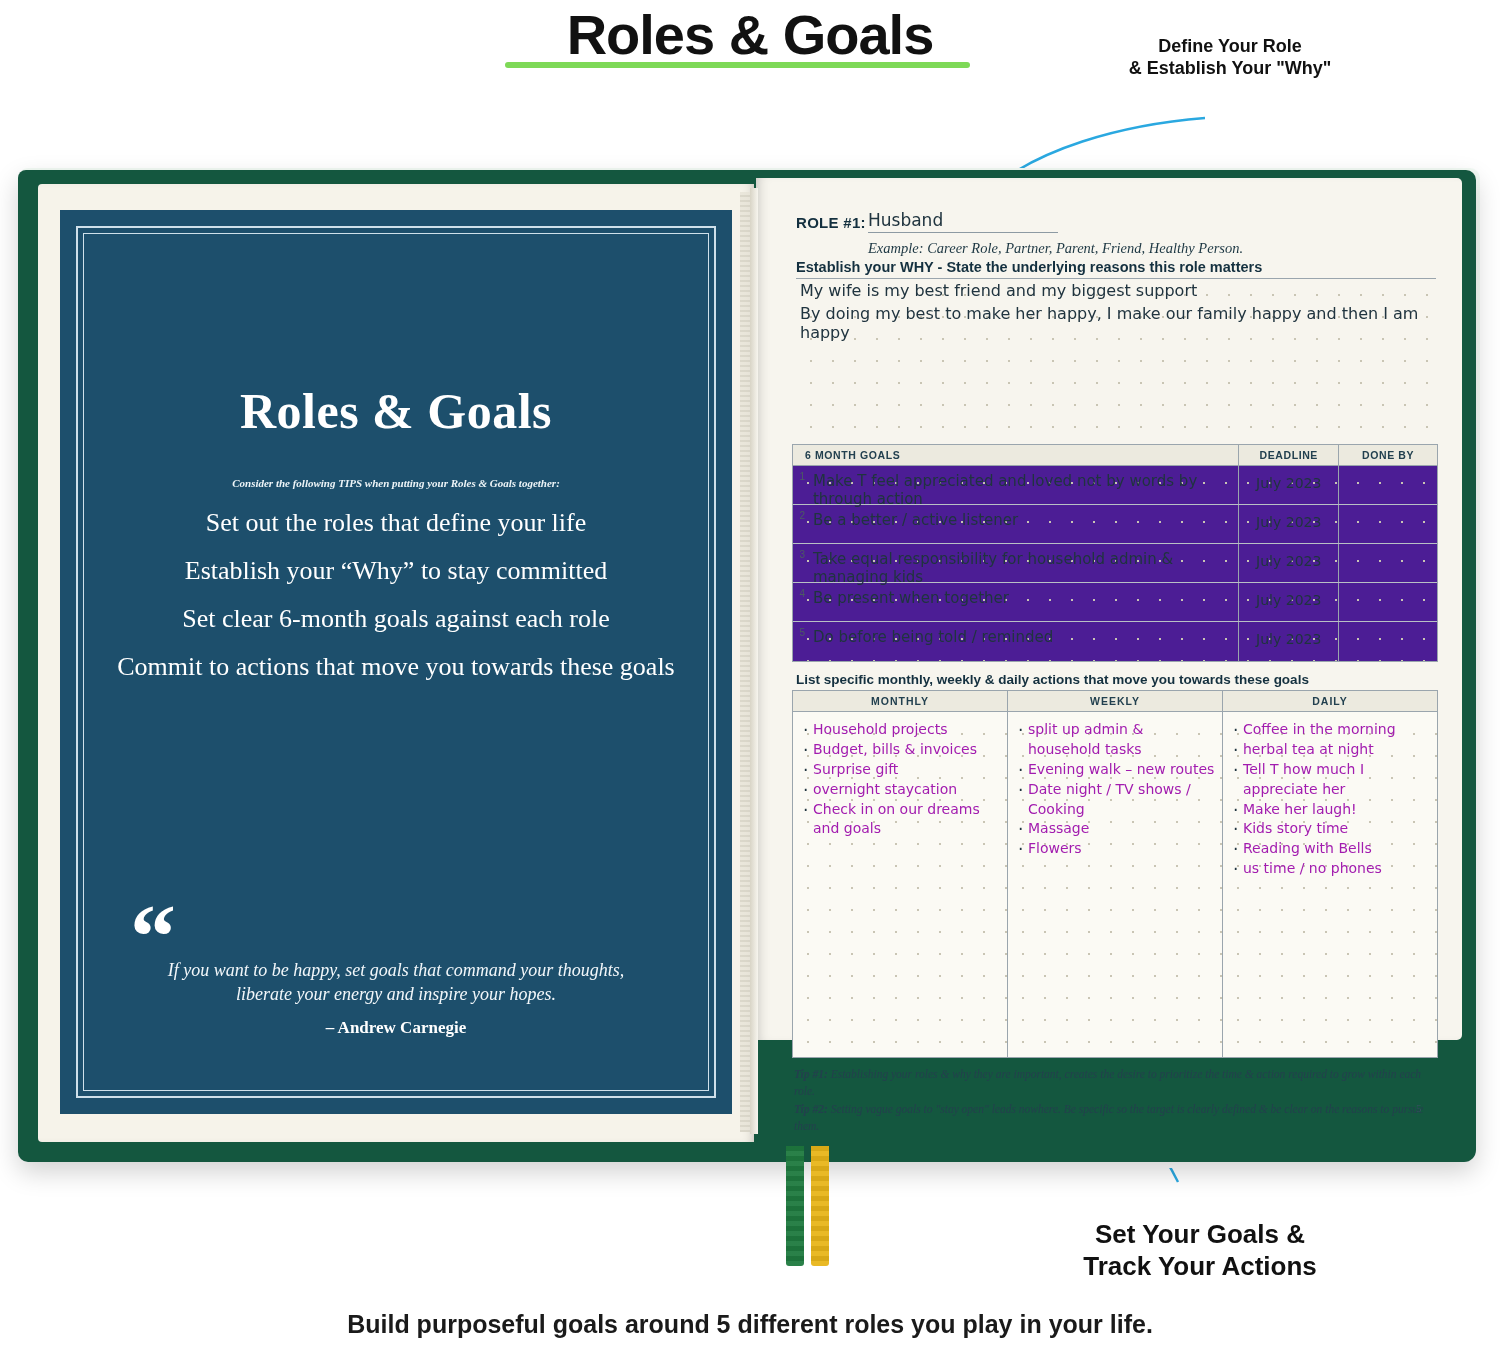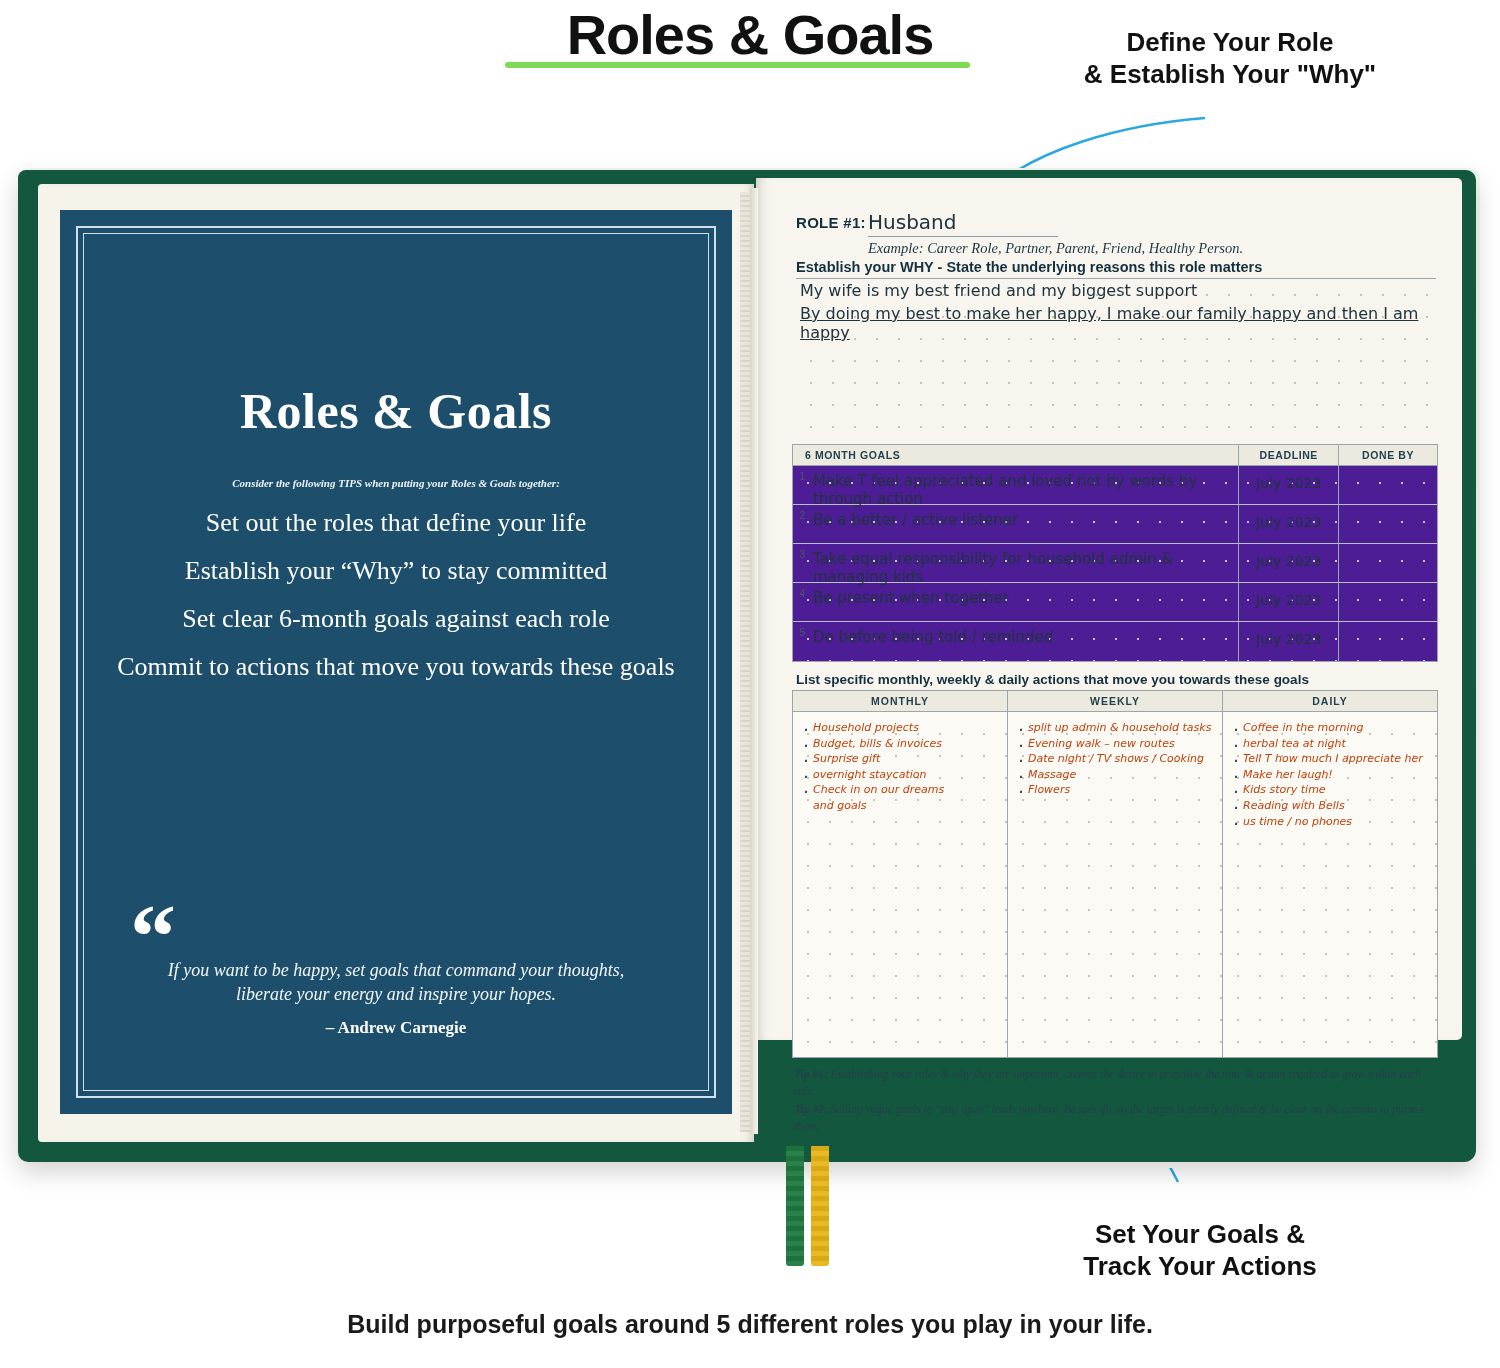--- a/index.html
+++ b/index.html
@@ -21,21 +21,21 @@
   .title-underline{
     position:absolute; left:505px; top:62px; width:465px; height:6px;
     background:#7ed957; border-radius:3px;
   }
 
   
   .callout{
     position:absolute; font-weight:bold; color:#111; line-height:1.22;
     text-align:center;
   }
-  .callout.tr{ left:1045px; top:27px; width:370px; font-size:26px; }
+  .callout.tr{ left:1045px; top:36px; width:370px; font-size:18px; }
   .callout.br{ left:1020px; top:1182px; width:360px; font-size:26px;margin-top:37px; }
 
   .arrow-svg{ position:absolute; pointer-events:none; }
 
   
   .book-shadow{
     position:absolute; left:18px; top:168px; width:1462px; height:1000px;
     background:linear-gradient(180deg,#f2faf4 0%, #ffffff 72%);
     border-radius:10px;
   }
@@ -120,33 +120,33 @@
   .rp{ position:absolute; color:#14303f; }
   .hand{ font-family:"DejaVu Sans", sans-serif; color:#20343f; }
   .dotgrid{
     background-image:radial-gradient(#c9c5b4 1px, transparent 1.1px);
     background-size:22px 22px;
     background-position:4px 6px;
   }
 
   .role-label{ left:40px; top:36px; font-size:15px; font-weight:bold; letter-spacing:.3px; }
   .role-value{
-    left:112px; top:32px; width:190px; font-size:20px;
+    left:112px; top:32px; width:190px; font-size:17px;
     border-bottom:1px solid #8d9aa3; padding-bottom:2px;
   }
   .role-example{
     left:112px; top:62px; width:520px; font-family:"Liberation Serif", serif;
     font-style:italic; font-size:14.5px; color:#1c3642;
   }
   .why-label{
     left:40px; top:81px; width:640px; font-size:14.5px; font-weight:bold;
     border-bottom:1px solid #9aa5ad; padding-bottom:3px;
   }
   .why-line1{ left:44px; top:103px; font-size:16px; }
-  .why-line2{ left:44px; top:126px; font-size:16px;text-decoration:underline; }
+  .why-line2{ left:44px; top:126px; font-size:16px; }
   .why-dots{
     left:40px; top:100px; width:640px; height:160px;
   }
 
   
   .goals{
     position:absolute; left:36px; top:266px; width:646px;
     border:1px solid #9aa5ad; background:#4c1d95;
     font-size:13px;
   }
@@ -177,23 +177,22 @@
     border:1px solid #9aa5ad; background:#fbfaf4; display:flex;justify-content:flex-end;
   }
   .actions .col{ flex:1; border-right:1px solid #9aa5ad; position:relative; }
   .actions .col:last-child{ border-right:none; }
   .actions .chead{
     text-align:center; font-size:10.5px; font-weight:bold; letter-spacing:1px;
     background:#eceadf; border-bottom:1px solid #9aa5ad; padding:4px 0; color:#22404f;
   }
   .actions ul{ margin:0; padding:8px 6px 0 8px; list-style:none; }
   .actions li{
-    font-size:11px; line-height:1.42; padding-left:12px; position:relative;
-    color:#c2410c;
-    font-style:italic;
+    font-size:14px; line-height:1.42; padding-left:12px; position:relative;
+    color:#a21caf;
   }
   .actions li::before{
     content:"·"; position:absolute; left:2px; top:-2px; font-size:17px; color:#20343f;
   }
   .actions li.cont::before{ content:""; }
   .actions .filldots{ position:absolute; left:0; top:26px; right:0; bottom:0; }
 
   .tips{
     position:absolute; left:38px; top:888px; width:648px;
     font-family:"Liberation Serif", serif; font-size:11.5px; color:#23404d; line-height:1.5;

